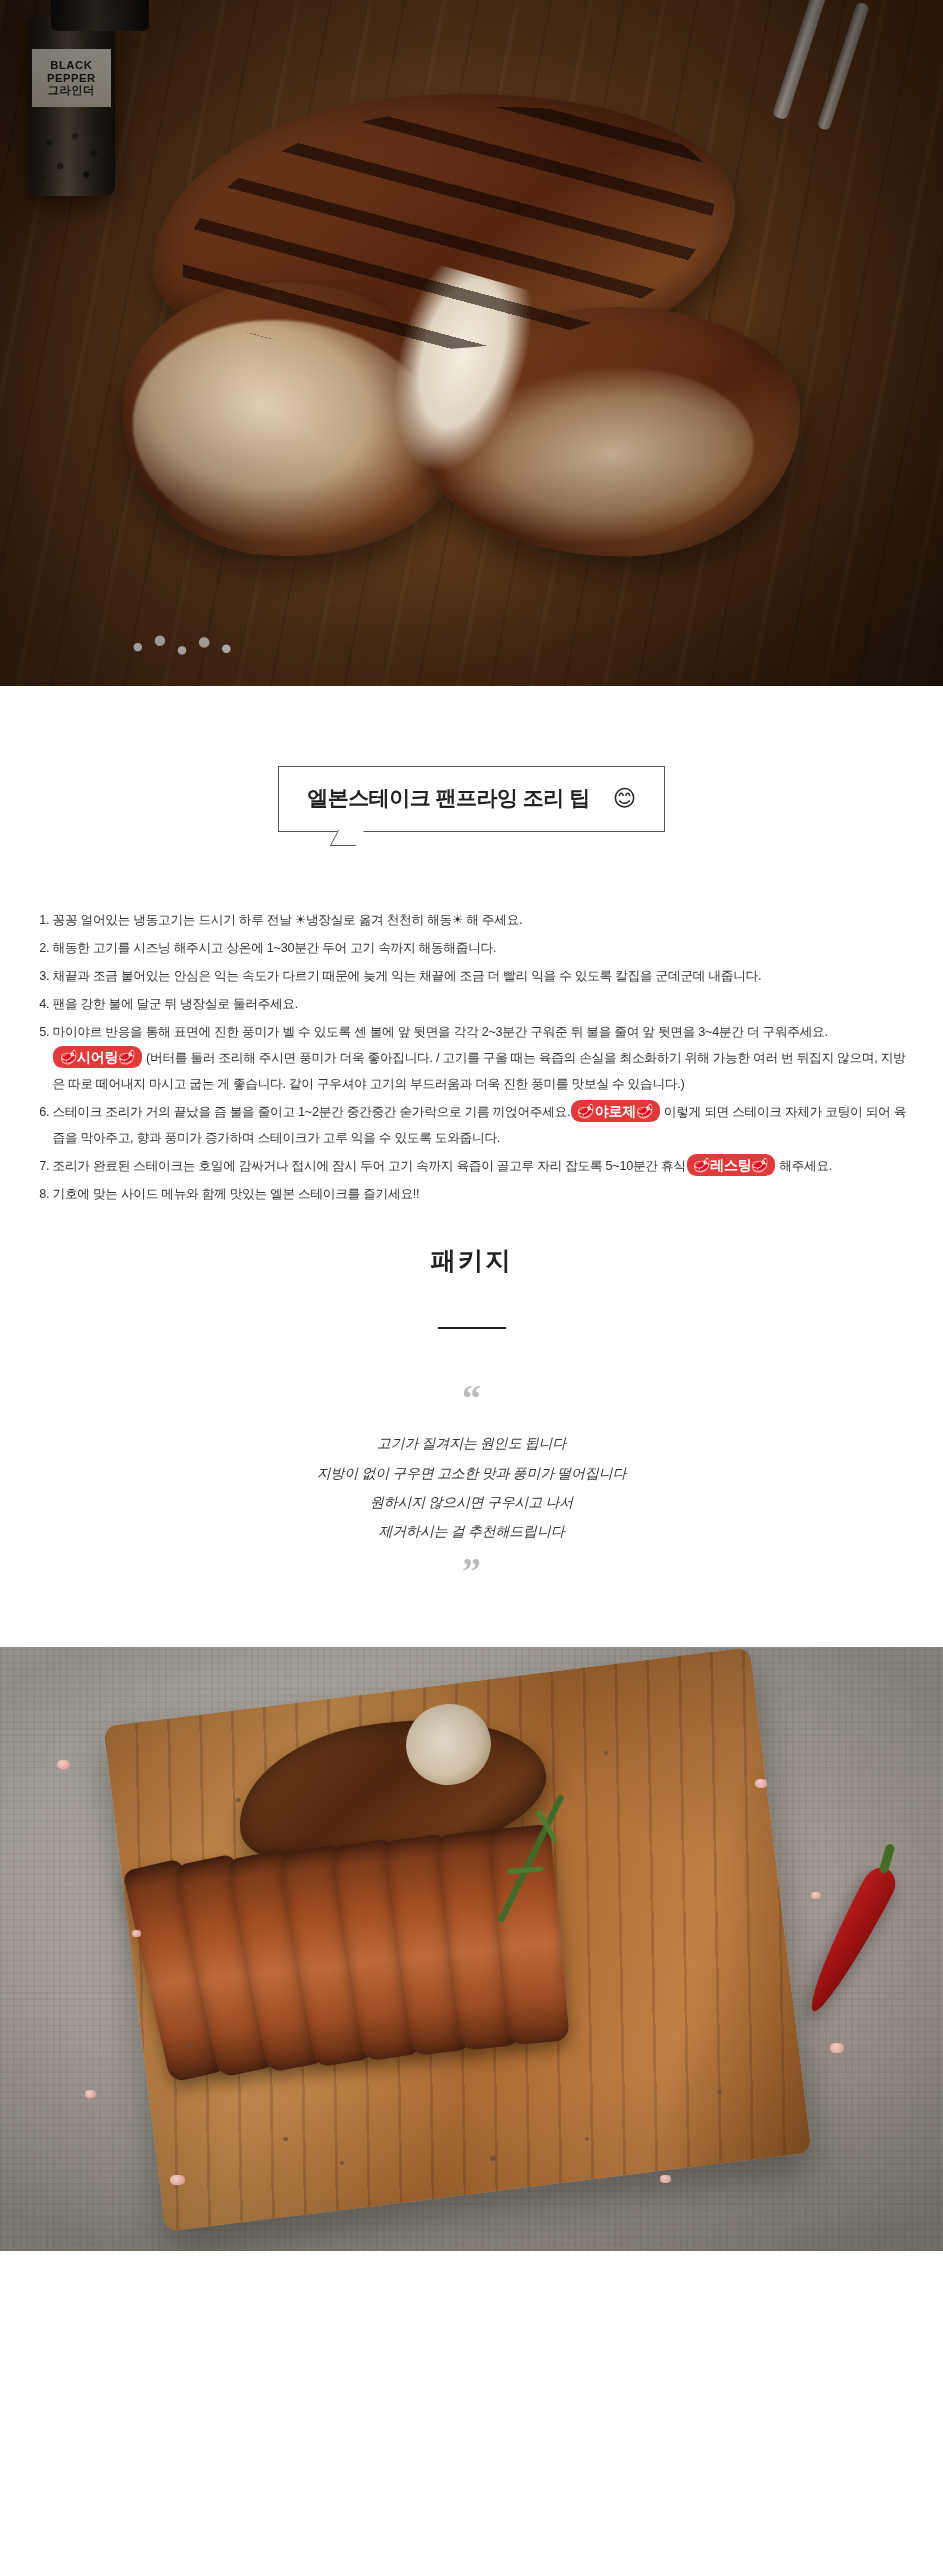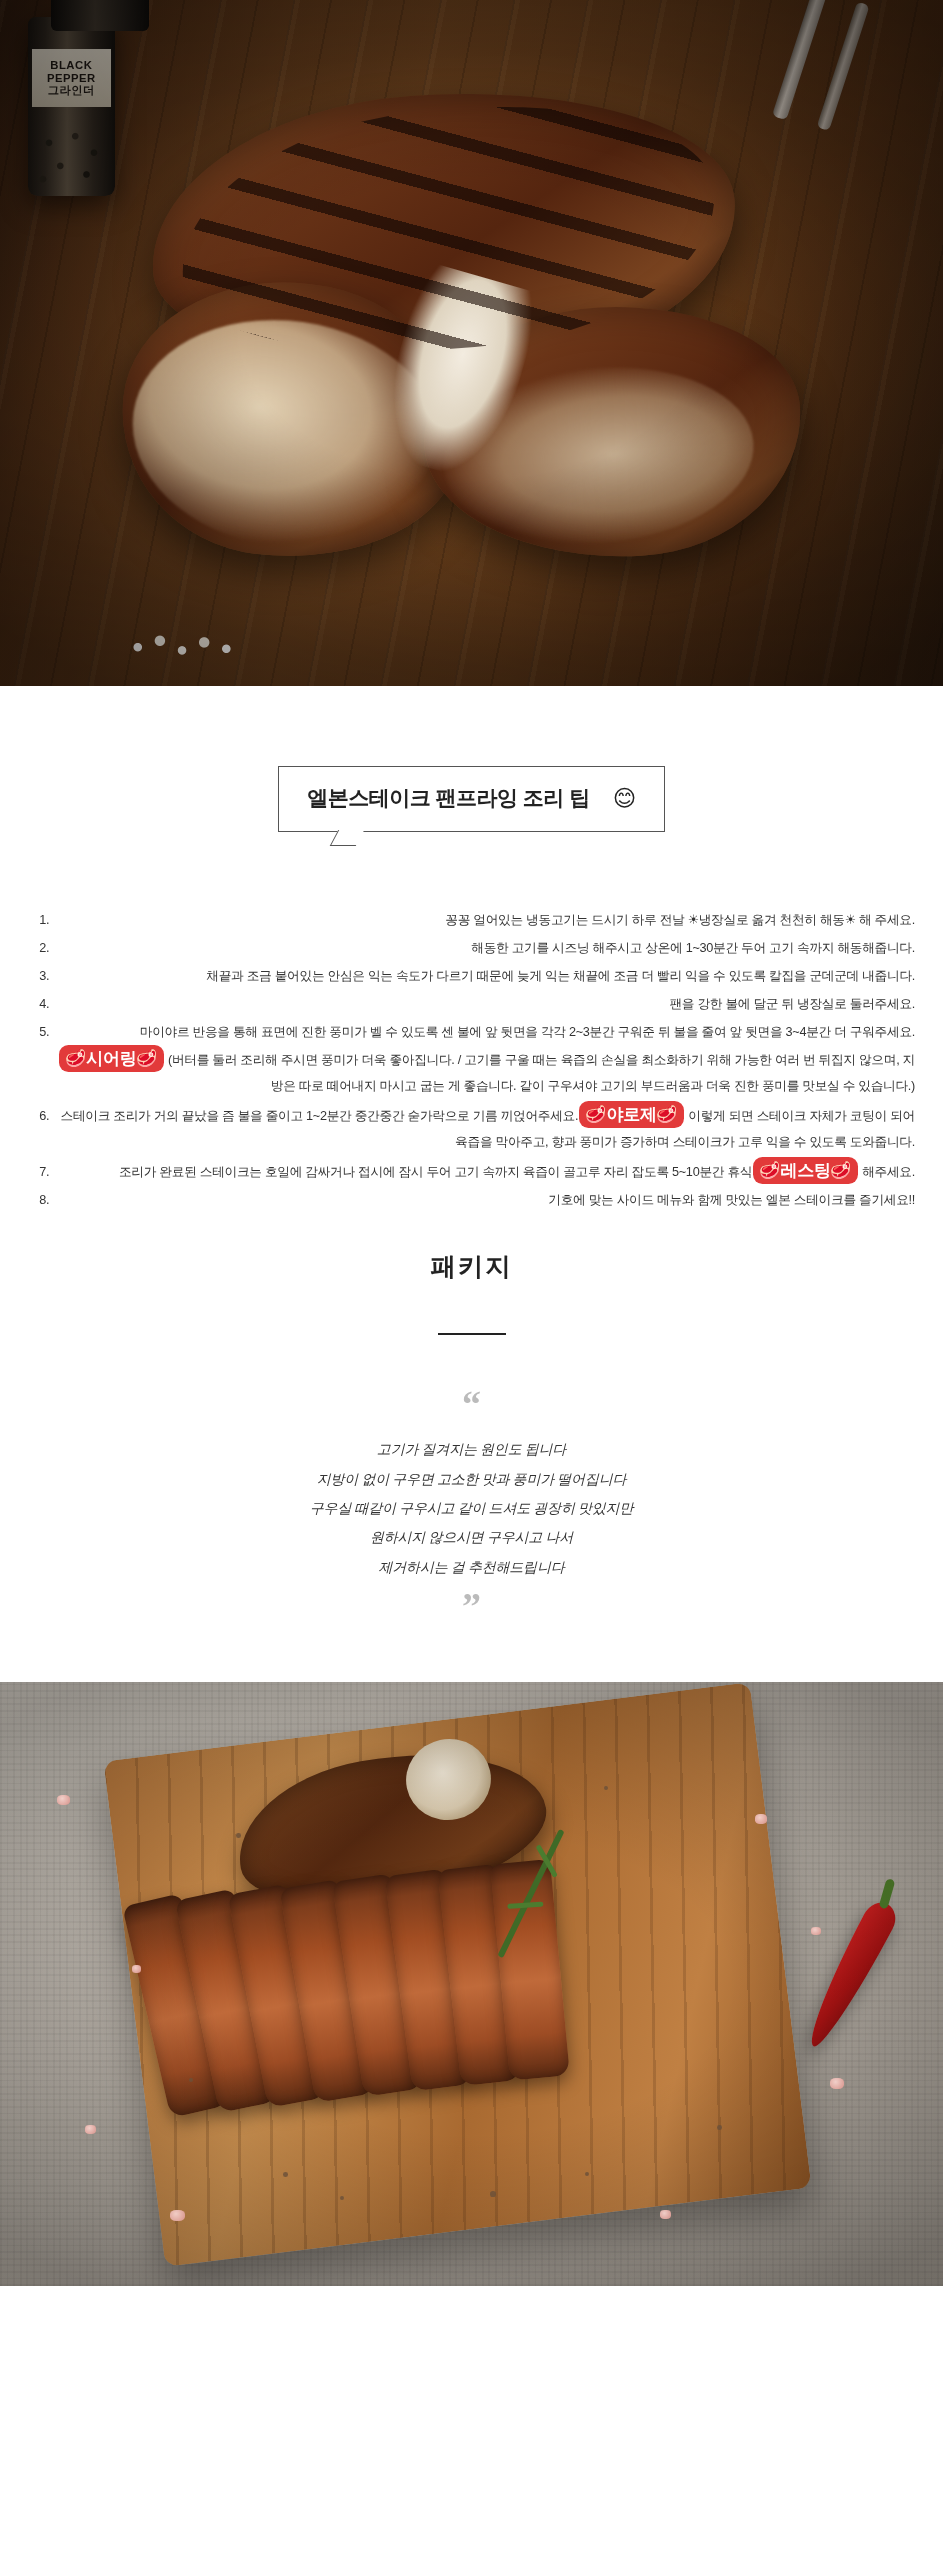--- a/index.html
+++ b/index.html
@@ -257,30 +257,29 @@
     margin: 0;
     padding-left: 24.5px;
     list-style: decimal;
   }
   .tips li {
     font-size: 12.7px;
     line-height: 2.05;
     color: #333;
     letter-spacing: -0.3px;
     margin-bottom: 1.9px;
-    text-align: right;
   }
   .emph-red {
     display: inline-block;
     background: #e23a3a;
     color: #fff;
     border-radius: 9.4px;
     padding: 0 6.6px;
     font-weight: bold;
-    font-size: 17px;
+    font-size: 14px;
     line-height: 1.6;
     margin: 0 0.9px;
   }
 
   
   .package {
     margin-top: 36px;
     text-align: center;
   }
   .package-title {
@@ -504,21 +503,20 @@
   <div class="package">
     <div class="package-title">패키지</div>
     <div class="package-rule"></div>
   </div>
 
   <div class="quote">
     <div class="quote-mark open">“</div>
     <div id="quote-lines">
         <div class="quote-line">고기가 질겨지는 원인도 됩니다</div>
         <div class="quote-line">지방이 없이 구우면 고소한 맛과 풍미가 떨어집니다</div>
-        <div class="quote-line">구우실 때같이 구우시고 같이 드셔도 굉장히 맛있지만</div>
         <div class="quote-line">원하시지 않으시면 구우시고 나서</div>
         <div class="quote-line">제거하시는 걸 추천해드립니다</div>
       </div>
     <div class="quote-mark close">”</div>
   </div>
 
   <div class="bottom-img">
     <div class="bm-bg"></div>
     <div class="board"></div>
     <div class="roast"></div>

